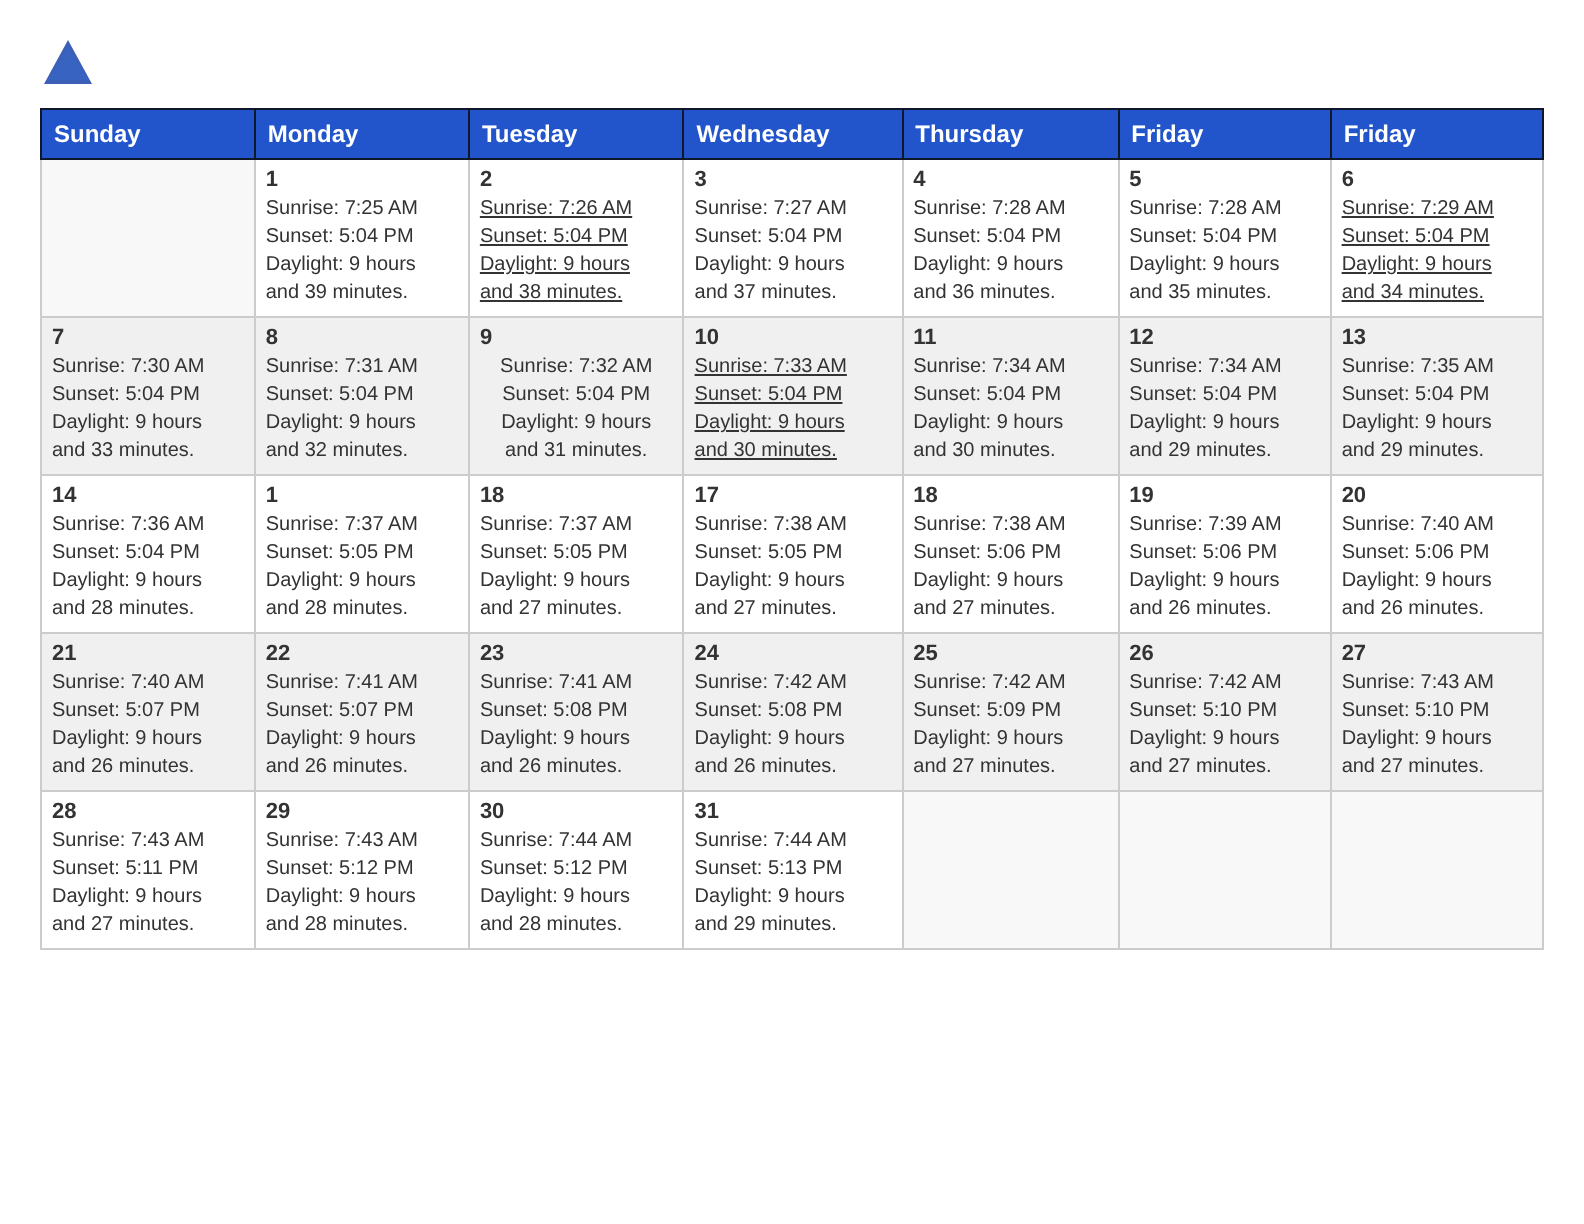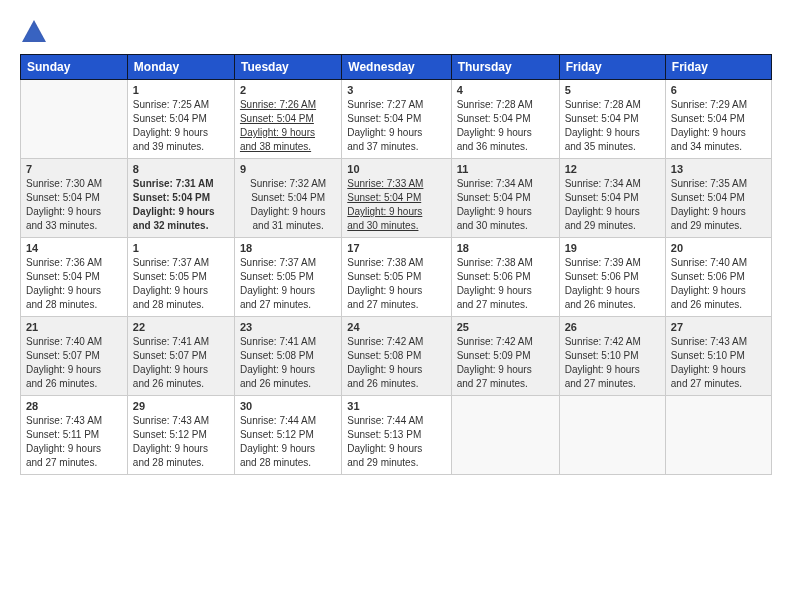--- a/index.html
+++ b/index.html
@@ -159,37 +159,37 @@
           </td>
           <td>
             <span class="day-number">5</span>
             <div class="day-info" style="white-space: pre-line;">Sunrise: 7:28 AM
 Sunset: 5:04 PM
 Daylight: 9 hours
 and 35 minutes.</div>
           </td>
           <td>
             <span class="day-number">6</span>
-            <div class="day-info" style="white-space: pre-line;">Sunrise: 7:29 AM
+            <div class="day-info" style="white-space: pre-line; text-decoration: underline;">Sunrise: 7:29 AM
 Sunset: 5:04 PM
 Daylight: 9 hours
 and 34 minutes.</div>
           </td>
         </tr>
         <tr class="row-shade">
           <td>
             <span class="day-number">7</span>
             <div class="day-info" style="white-space: pre-line;">Sunrise: 7:30 AM
 Sunset: 5:04 PM
 Daylight: 9 hours
 and 33 minutes.</div>
           </td>
           <td>
             <span class="day-number">8</span>
-            <div class="day-info" style="white-space: pre-line; font-weight: bold;">Sunrise: 7:31 AM
+            <div class="day-info" style="white-space: pre-line;">Sunrise: 7:31 AM
 Sunset: 5:04 PM
 Daylight: 9 hours
 and 32 minutes.</div>
           </td>
           <td>
             <span class="day-number">9</span>
             <div class="day-info" style="white-space: pre-line; text-align: center;">Sunrise: 7:32 AM
 Sunset: 5:04 PM
 Daylight: 9 hours
 and 31 minutes.</div>

